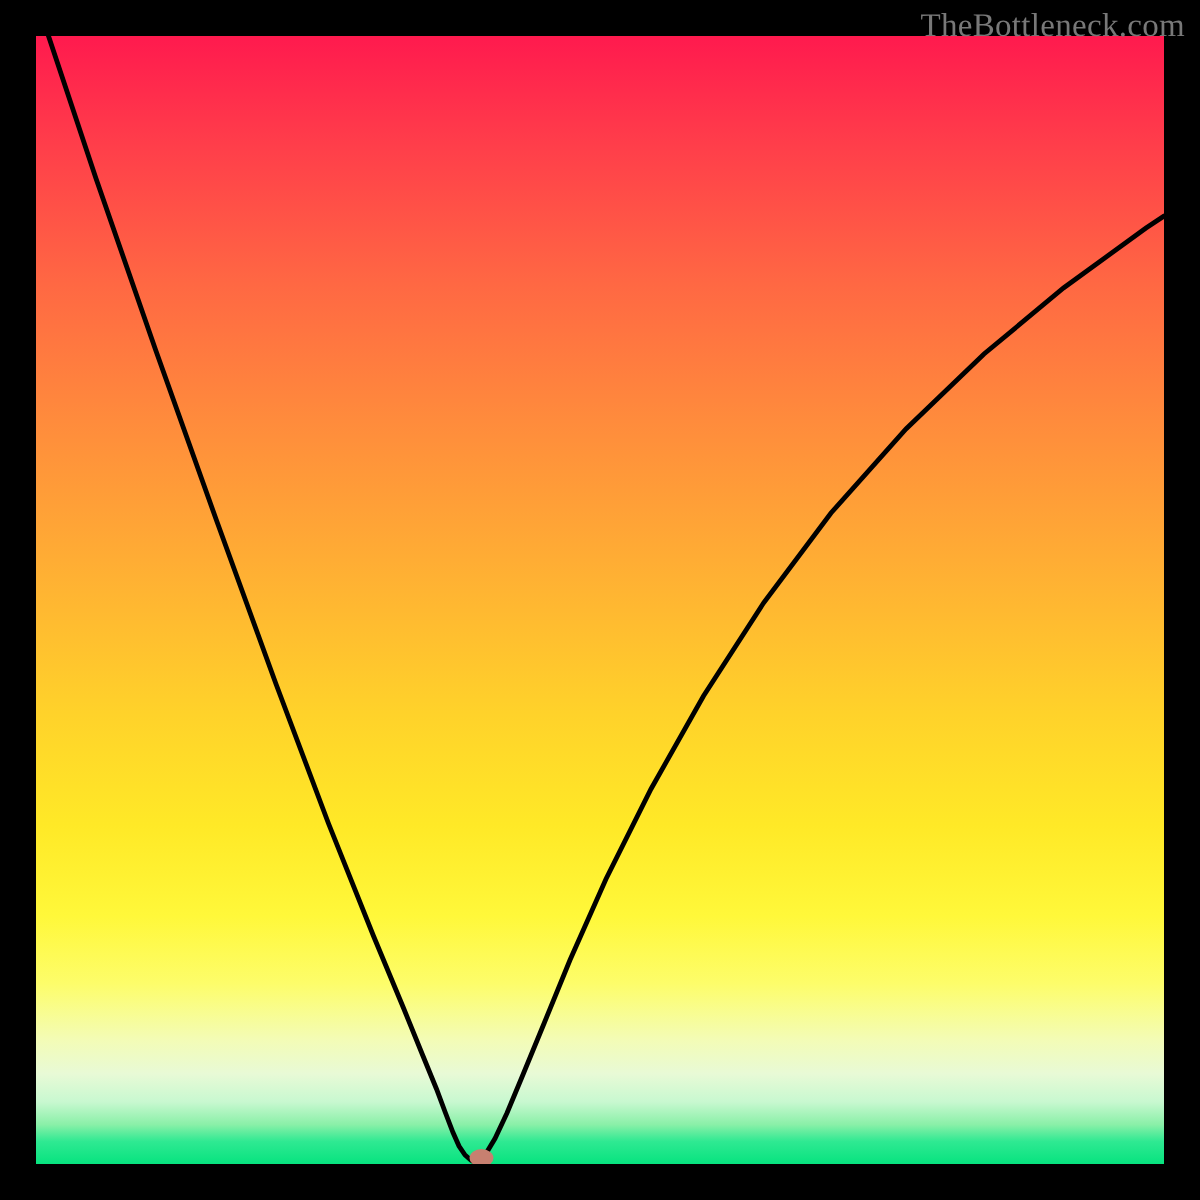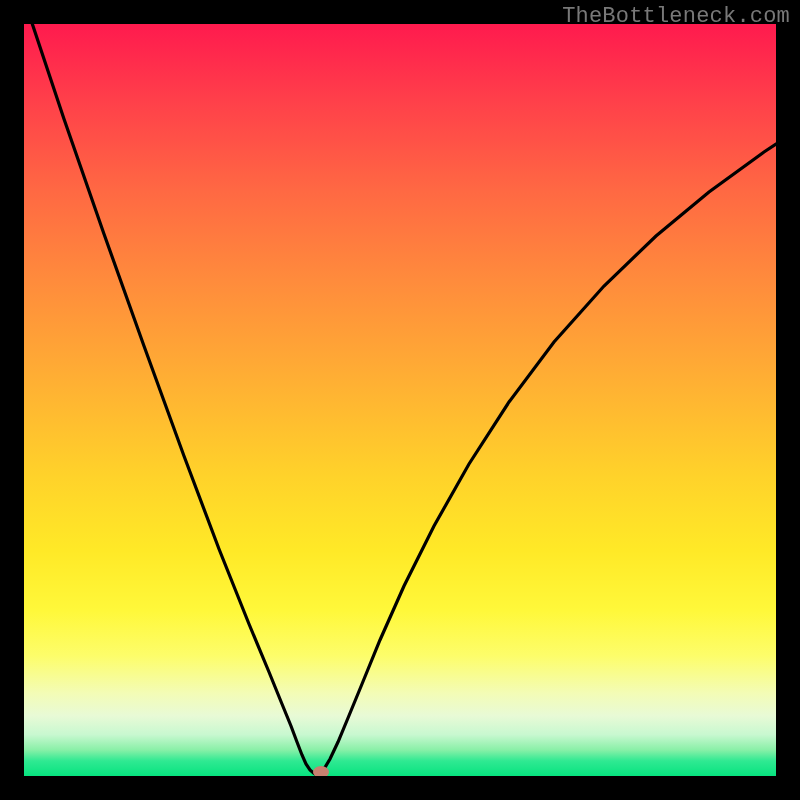--- a/index.html
+++ b/index.html
@@ -45,21 +45,21 @@
       #c8f8d0 94.5%,
       #8af0a8 96.5%,
       #2fe992 98%,
       #07e37f 100%
     );
   }
   .watermark {
     position: absolute;
     top: 4px;
     right: 10px;
-    font-family: Liberation Mono, monospace;
+    font-family: Liberation Serif, serif;
     font-size: 22px;
     color: #787878;
     font-weight: 500;
     letter-spacing: 0.2px;
   }
   svg.curve {
     position: absolute;
     left: 0;
     top: 0;
     width: 100%;

